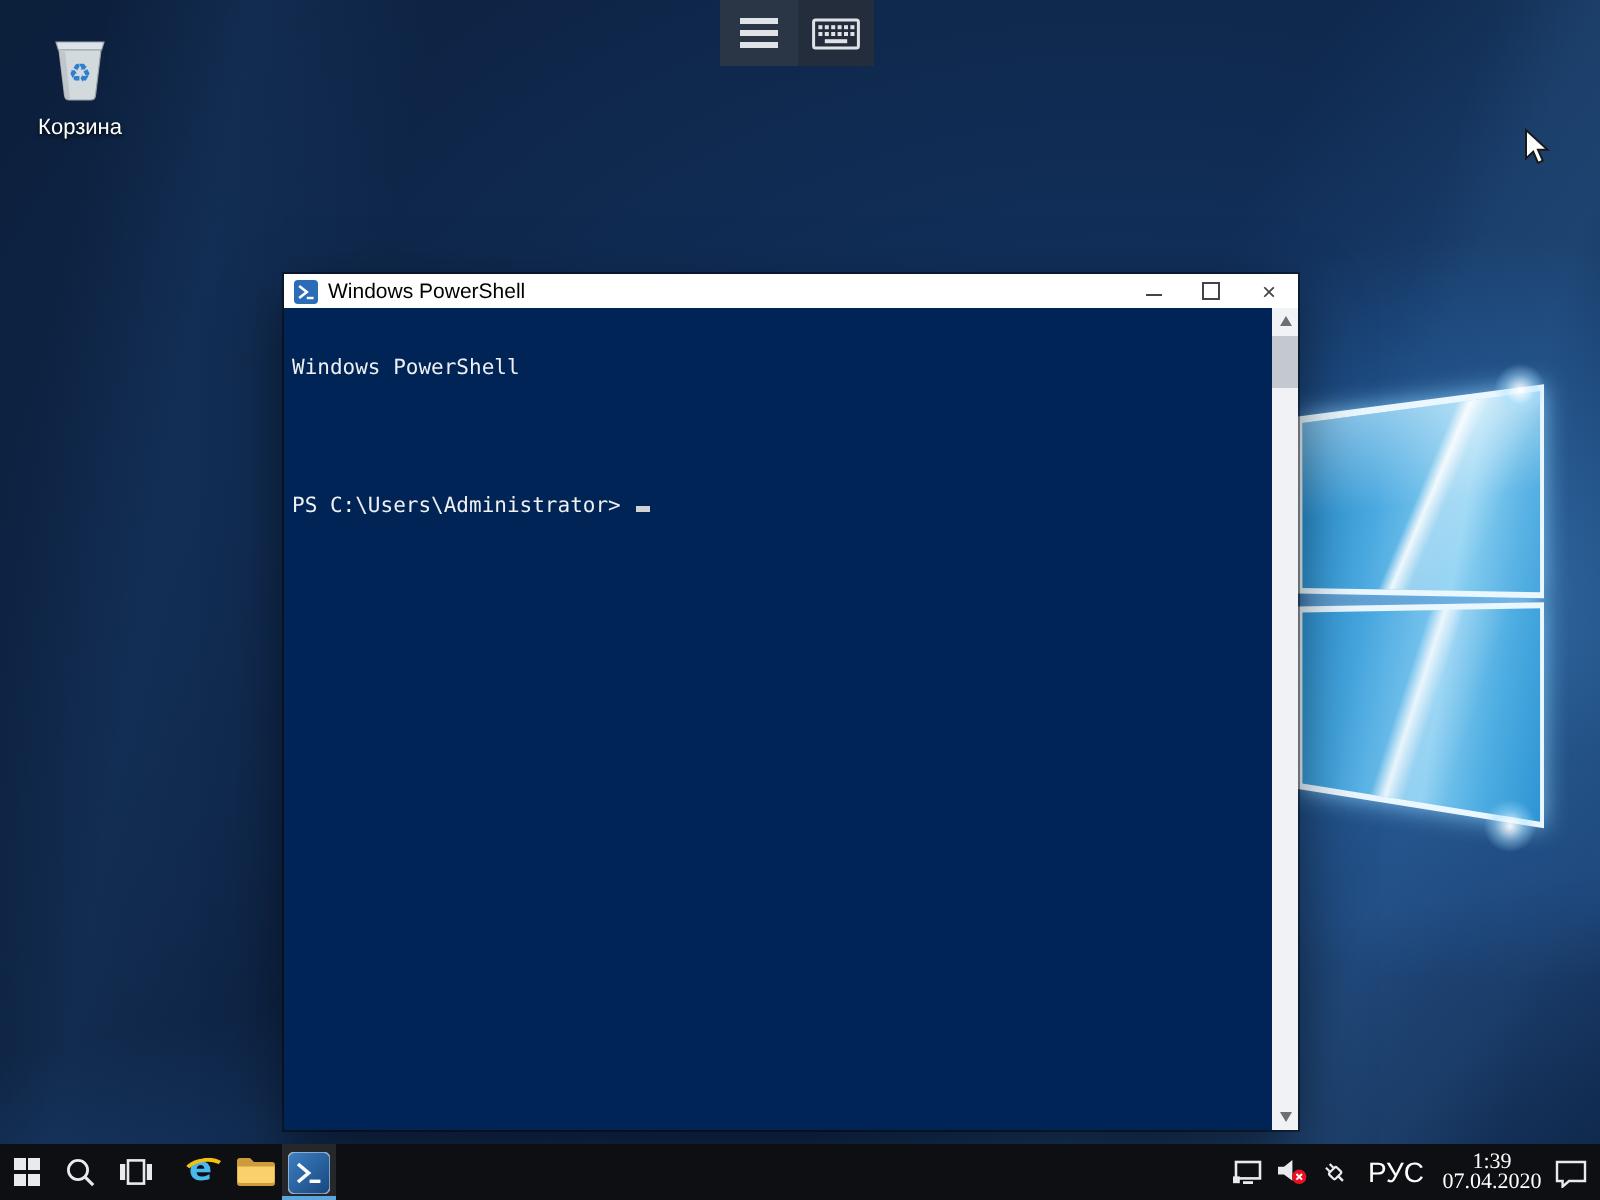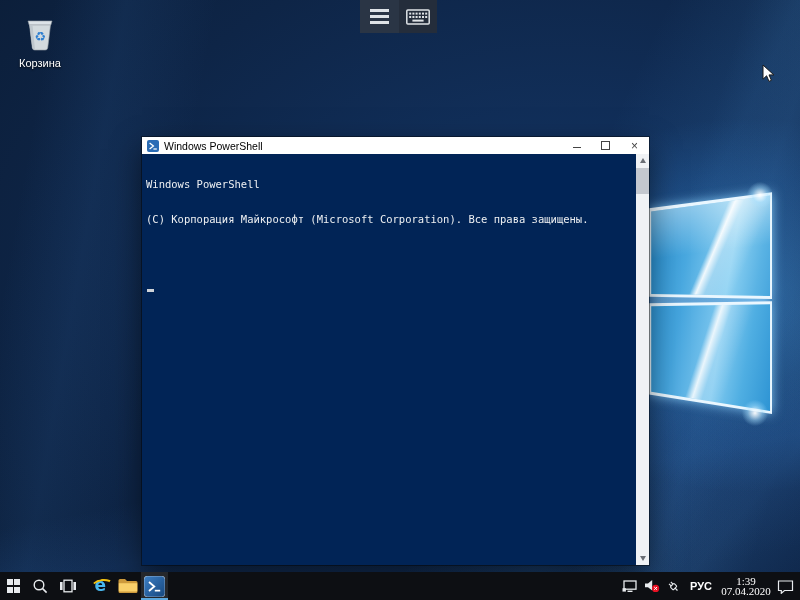--- a/index.html
+++ b/index.html
@@ -86,21 +86,21 @@
   .taskbar{position:absolute;left:0;bottom:0;width:800px;height:28px;background:#0d0f13;
            display:flex;align-items:stretch;z-index:40;}
   .tb-btn{width:27px;display:flex;align-items:center;justify-content:center;cursor:pointer;flex:none;}
   .tb-btn.first-app{margin-left:6px;}
   .tb-btn.active{background:rgba(255,255,255,.10);box-shadow:inset 0 -2px 0 #5ba7dd;}
   .start-grid{display:grid;grid-template-columns:6px 6px;grid-template-rows:6px 6px;gap:1.5px;}
   .start-grid span{background:#e8ebee;}
 
   .tray{margin-left:auto;display:flex;align-items:center;padding-right:3px;}
   .tray-item{display:flex;align-items:center;justify-content:center;height:28px;padding:0 3px;cursor:pointer;position:relative;}
-  .lang{font-size:11px;color:#fff;padding:0 6px;font-weight:bold;}
+  .lang{font-size:14px;color:#fff;padding:0 6px;}
   .clock{width:52px;text-align:center;color:#fff;font-size:11px;line-height:10px;padding:0 2px;font-family:Liberation Serif, serif;}
 
   
   .ie-wrap{position:relative;width:20px;height:20px;}
   .ie-e{position:absolute;left:4px;top:-1px;font-size:17px;font-weight:bold;color:#49b8ee;
         font-family:"DejaVu Sans",sans-serif;}
   .ie-arc{position:absolute;left:0;top:3px;width:19px;height:11px;border:2px solid transparent;
           border-top-color:#f2c010;border-radius:50%;transform:rotate(-8deg);}
 
   
@@ -181,23 +181,22 @@
       </div>
       <div class="ctrl">
         <span class="close-glyph">×</span>
       </div>
     </div>
   </div>
 
   <div class="console-area">
     <div class="console-text">
       <div>Windows PowerShell</div>
-      <div>(C) Корпорация Майкрософт (Microsoft Corporation). Все права защищены.</div>
       <div class="spacer"></div>
-      <div><span class="cursor"></span></div>
+      <div><span>PS C:\Users\Administrator&gt; </span><span class="cursor"></span></div>
     </div>
     <div class="scrollbar">
       <div class="sb-btn sb-up">
         <span class="tri-up"></span>
       </div>
       <div class="sb-thumb"></div>
       <div class="sb-btn sb-down">
         <span class="tri-down"></span>
       </div>
     </div>

